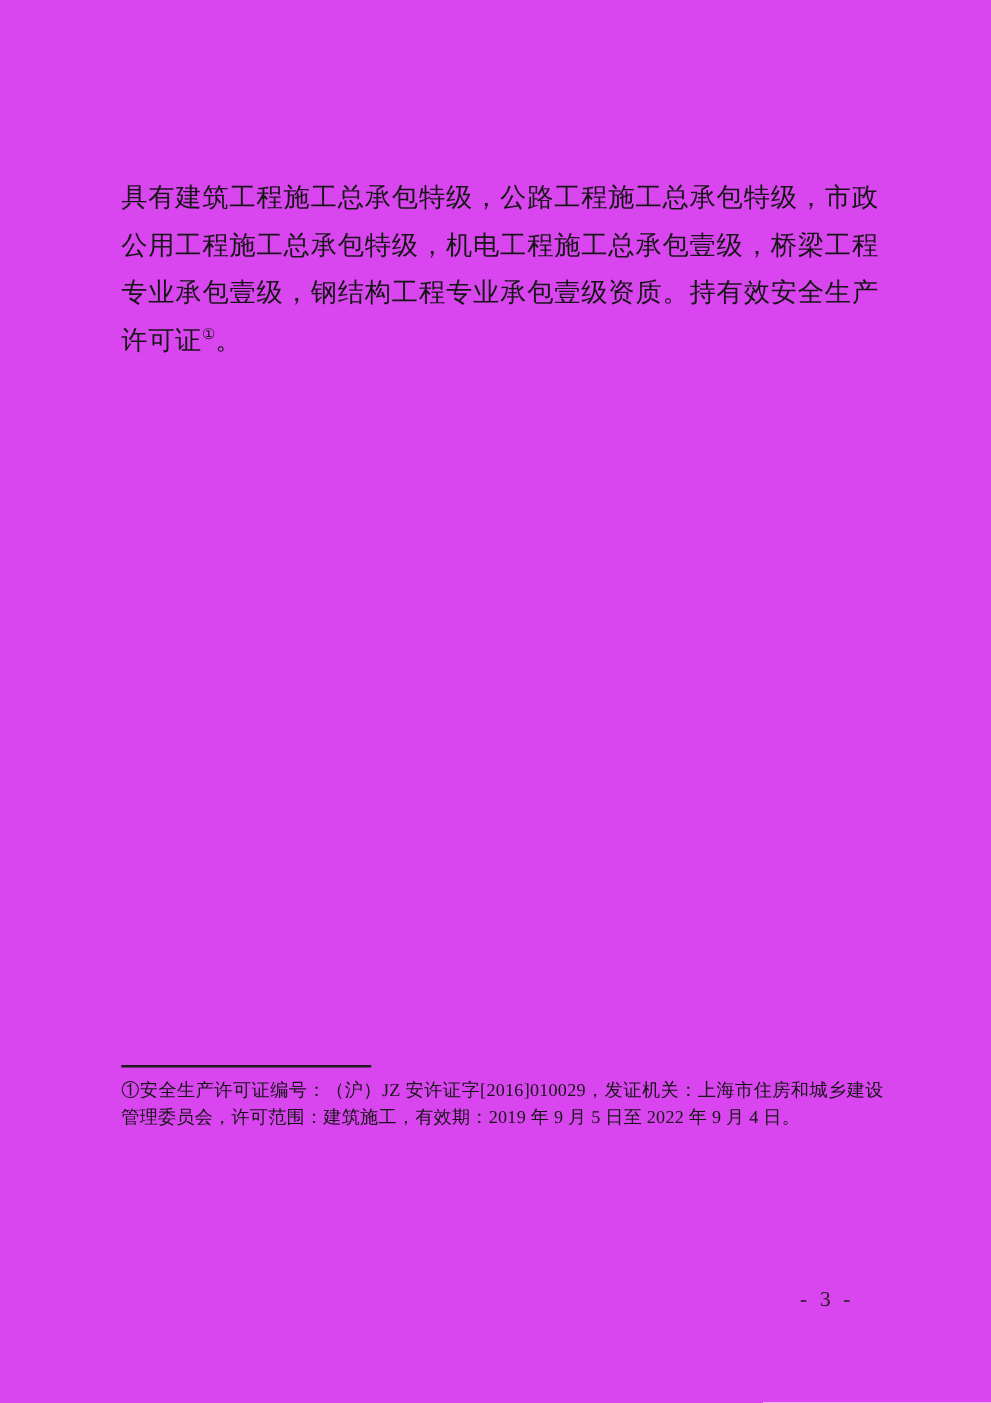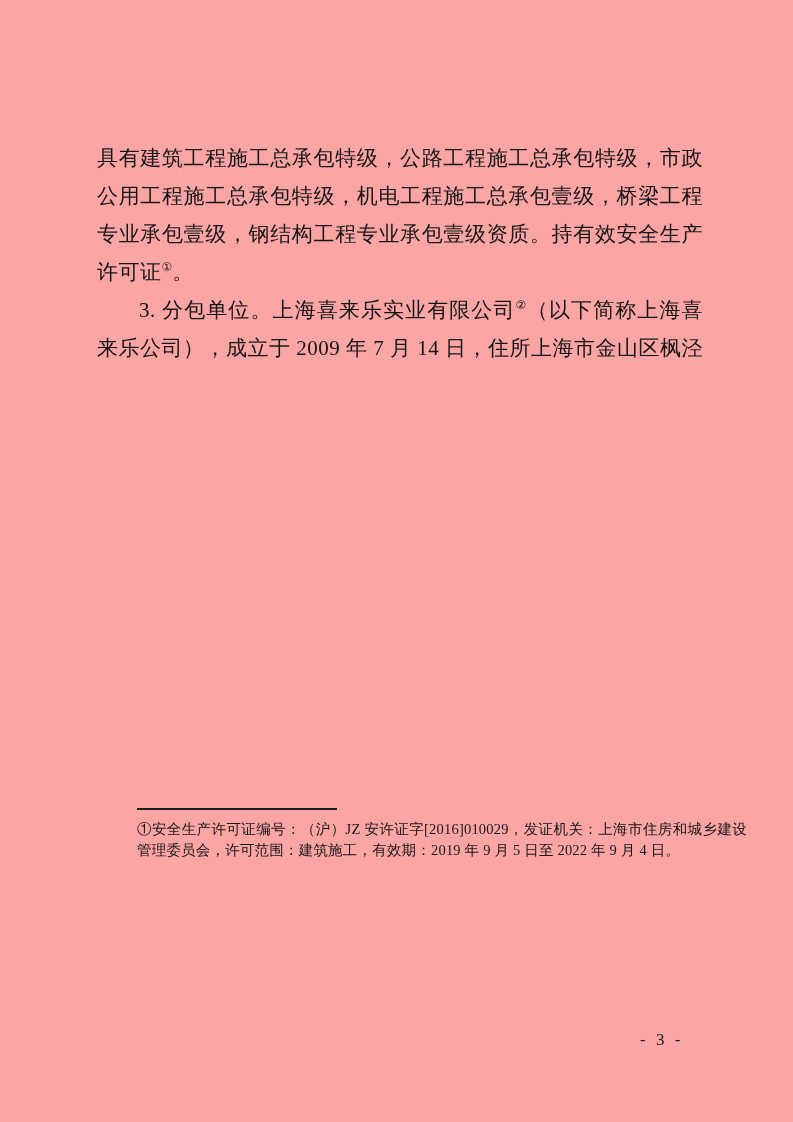--- a/index.html
+++ b/index.html
@@ -4,21 +4,21 @@
 <style>
   html, body {
     margin: 0;
     padding: 0;
     background: #ffffff;
   }
   .page {
     position: relative;
     width: 793px;
     height: 1122px;
-    background: #fca5a5;
+    background: #d946ef;
     font-family: "Liberation Serif", "DejaVu Serif", serif;
     color: #151515;
     overflow: hidden;
   }
   .body-text {
     position: absolute;
     left: 97px;
     top: 139px;
     width: 606px;
   }
@@ -35,23 +35,22 @@
   }
   sup.fn-ref {
     font-size: 12px;
     line-height: 0;
     vertical-align: super;
     letter-spacing: 0;
   }
   .footnotes {
     position: absolute;
     left: 97px;
-    top: 808px;
+    top: 852px;
     width: 610px;
-    margin-left: 40px;
   }
   .fn-separator {
     width: 200px;
     height: 0;
     border-top: 2px solid #1c1c1c;
     margin: 0 0 9px 0;
   }
   .footnote {
     margin: 0;
     font-size: 14.5px;
@@ -73,21 +72,20 @@
 <body>
 
 <div class="page">
 
   <main class="body-text">
 
     <p class="para no-indent"><span>具有建筑工程施工总承包特级，公路工程施工总承包特级，市政公用工程施工总承包特级，机电工程施工总承包壹级，桥梁工程专业承包壹级，钢结构工程专业承包壹级资质。持有效安全生产许可证</span><sup class="fn-ref">①</sup><span>。</span></p>
 
 
 
-    <p class="para"><span>3. 分包单位。上海喜来乐实业有限公司</span><sup class="fn-ref">②</sup><span>（以下简称上海喜来乐公司），成立于 2009 年 7 月 14 日，住所上海市金山区枫泾</span></p>
 
   </main>
 
   <footer class="footnotes">
     <div class="fn-separator"></div>
     <p class="footnote">①安全生产许可证编号：（沪）JZ 安许证字[2016]010029，发证机关：上海市住房和城乡建设管理委员会，许可范围：建筑施工，有效期：2019 年 9 月 5 日至 2022 年 9 月 4 日。</p>
   </footer>
 
   <div class="page-number">- 3 -</div>
 

